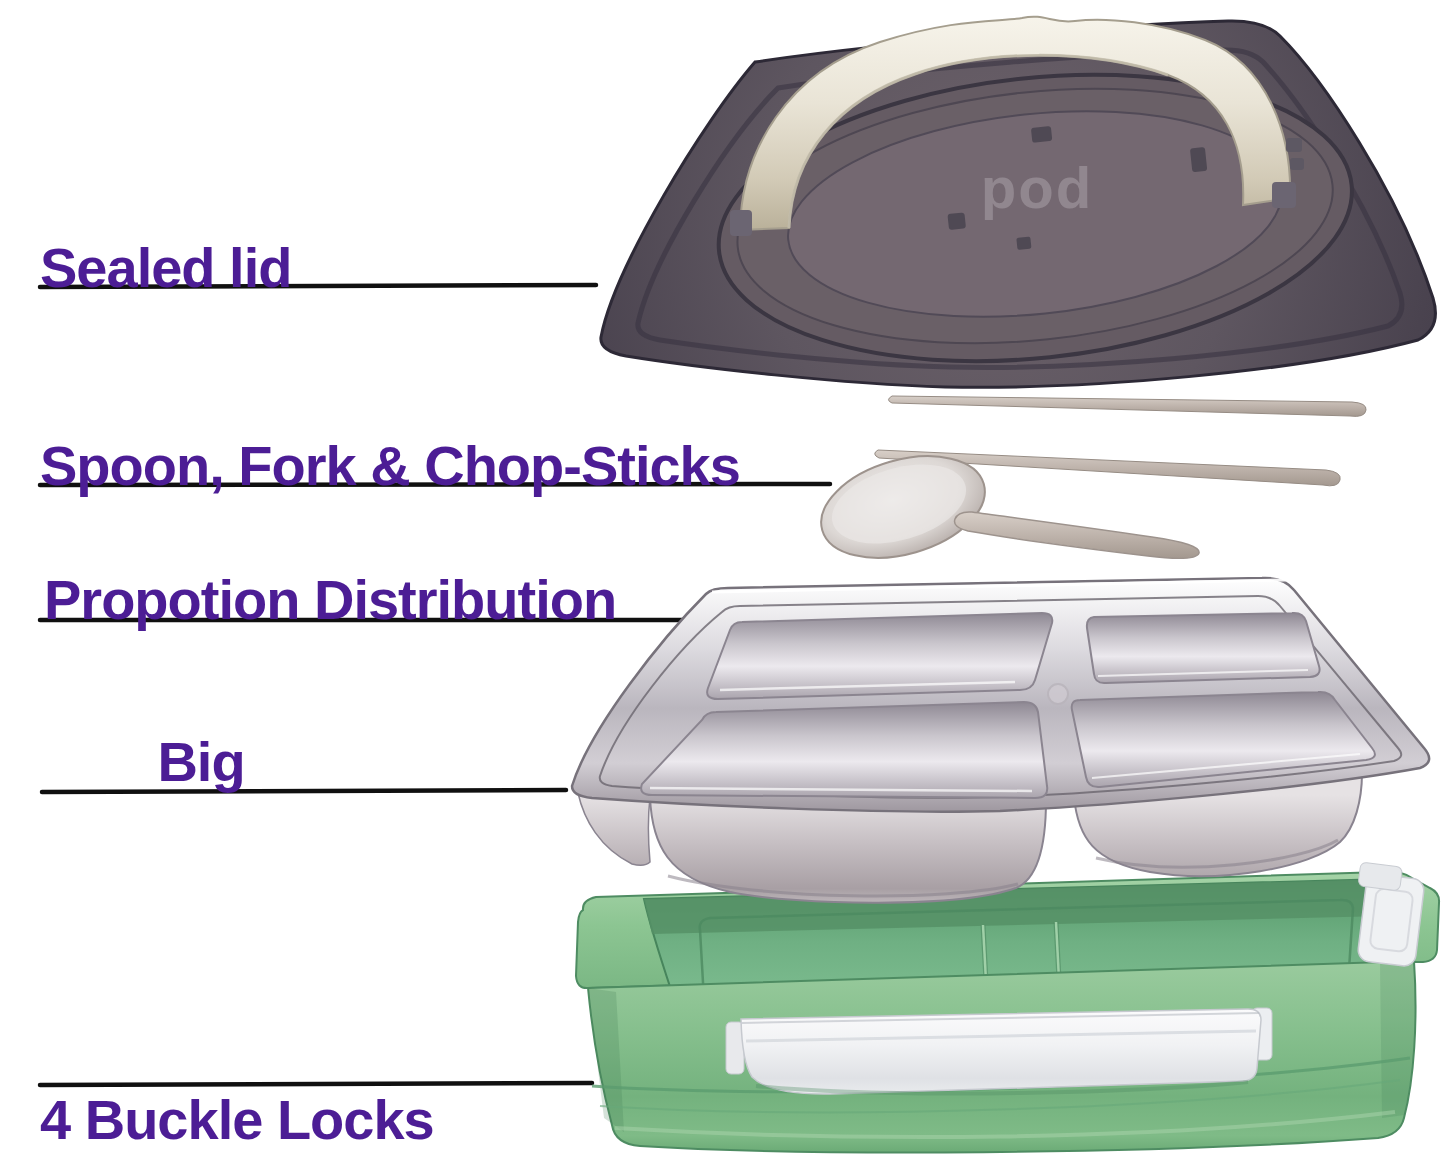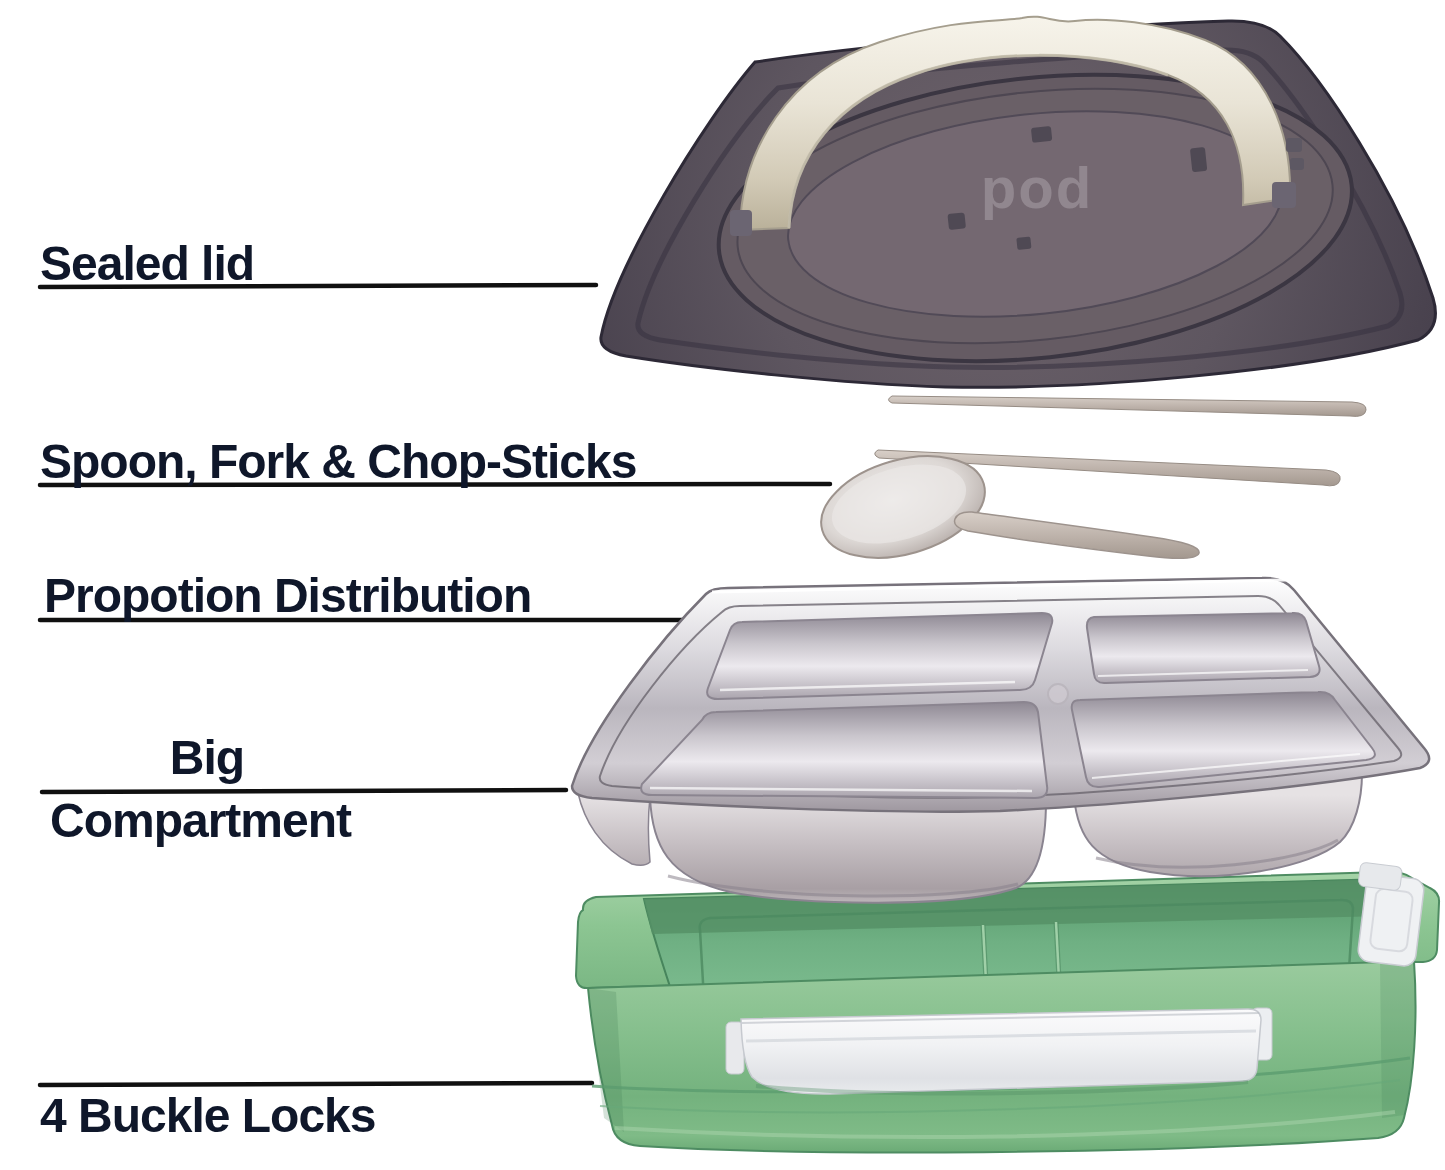--- a/index.html
+++ b/index.html
@@ -7,24 +7,24 @@
     position:relative;
     width:1445px;height:1170px;
     background:#ffffff;
     overflow:hidden;
     font-family:"Liberation Sans", sans-serif;
   }
   #art{position:absolute;left:0;top:0;}
   .callout{
     position:absolute;
     font-weight:700;
-    font-size:48px;
+    font-size:56px;
     line-height:1;
     letter-spacing:-1px;
-    color:#0f172a;
+    color:#4c1d95;
     white-space:nowrap;
   }
 </style>
 </head>
 <body>
 
 <div id="canvas">
 
   <svg id="art" width="1445" height="1170" viewBox="0 0 1445 1170">
     <defs>
@@ -228,18 +228,17 @@
       <circle cx="1058" cy="694" r="10" fill="#cfcad1" stroke="#b9b4bb" stroke-width="2" opacity="0.8"></circle>
     </g>
   </svg>
 
   <div class="callout" style="left:40px; top:240px;">Sealed lid</div>
 
   <div class="callout" style="left:40px; top:438px;">Spoon, Fork &amp; Chop-Sticks</div>
 
   <div class="callout" style="left:44px; top:572px;">Propotion Distribution</div>
 
-  <div class="callout" style="left:42px; top:734px; width:330px; text-align:center;">Big</div>
-
-  <div class="callout" style="left:50px; top:797px;">Compartment</div>
+  <div class="callout" style="left:36px; top:734px; width:330px; text-align:center;">Big</div>
+
 
   <div class="callout" style="left:40px; top:1092px;">4 Buckle Locks</div>
 </div>
 
 </body></html>

